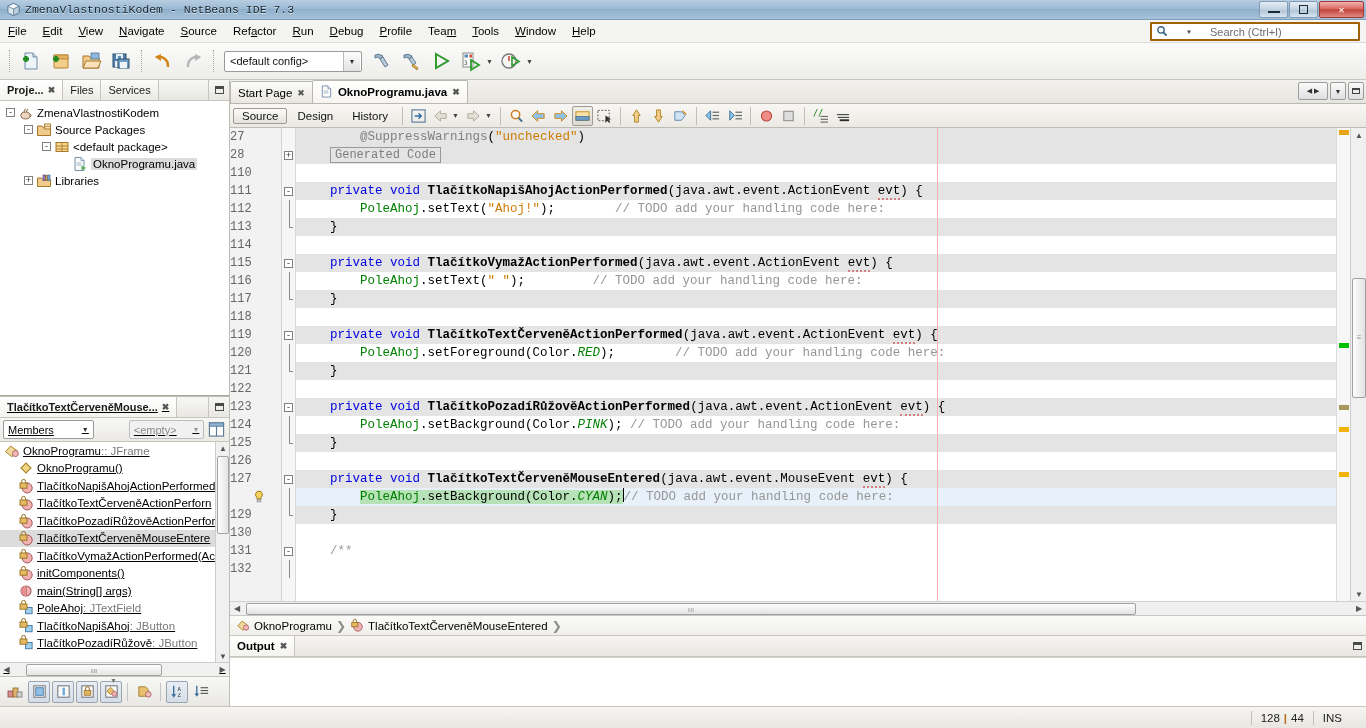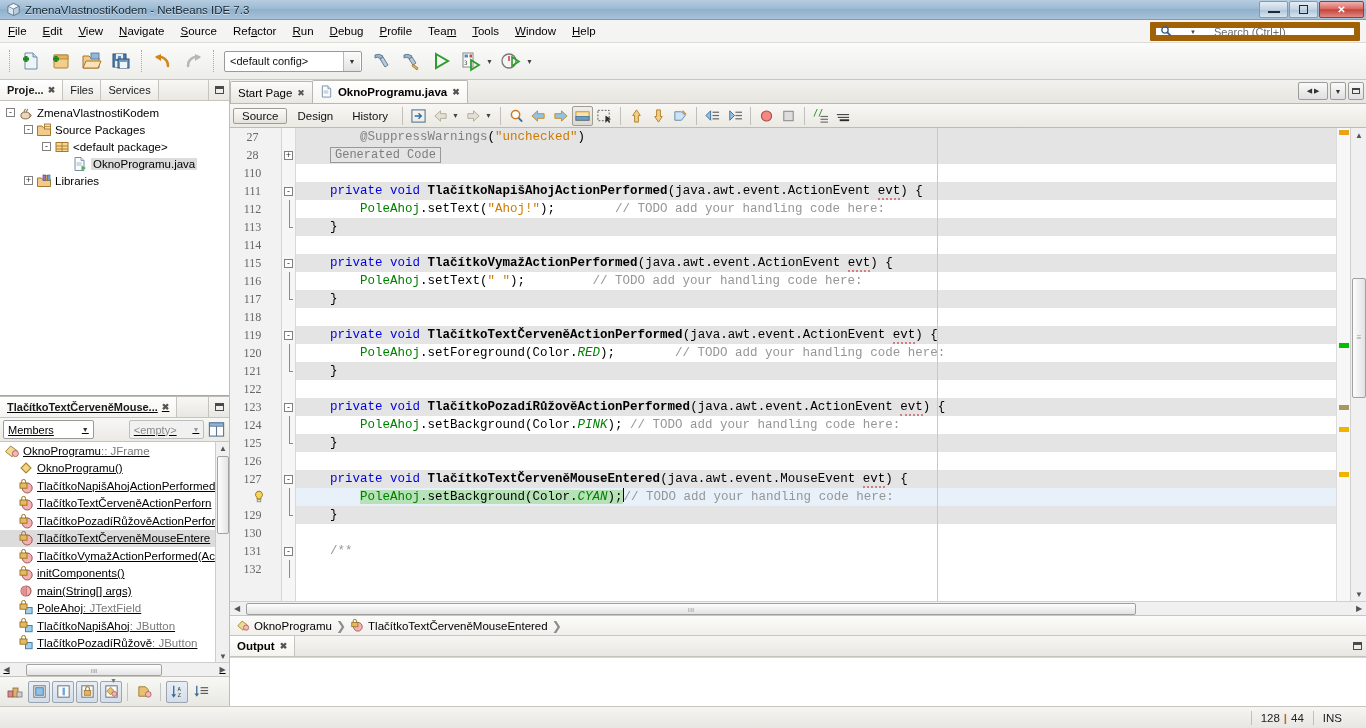--- a/index.html
+++ b/index.html
@@ -19,20 +19,21 @@
   }
 
   
   .titlebar {
     height: 20px;
     background: linear-gradient(to bottom, #b8cde0 0%, #9cbad4 45%, #8fb0cc 50%, #a8c2d9 100%);
     display: flex; align-items: center;
     border-bottom: 1px solid #7d9cb8;
     position: relative;
     flex: 0 0 20px;
+    font-family: Liberation Mono, monospace;
   }
   .titlebar .tb-icon {
     width: 16px; height: 16px; margin: 0 4px 0 5px;
     display: flex; align-items: center; justify-content: center;
   }
   .titlebar .tb-title {
     font-size: 11.5px; color: #17262f; font-weight: normal;
     text-shadow: 0 1px 0 rgba(255,255,255,.6);
     white-space: nowrap;
   }
@@ -61,21 +62,21 @@
     flex: 0 0 23px;
   }
   .menuitem {
     padding: 3px 8px 4px 8px; font-size: 11.5px; color: #000;
     white-space: nowrap; cursor: default;
   }
   .menuitem u { text-decoration: underline; }
   .searchbox {
     position: absolute; right: 6px; top: 2px;
     width: 210px; height: 19px;
-    background: #fff; border: 6px solid #a16207;
+    background: #fff; border: 2px solid #a16207;
     display: flex; align-items: center; gap: 18px; padding: 0 4px;
     border-radius: 1px;
   }
   .searchbox .sph { color: #6d6d6d; font-size: 11px; }
 
   
   .toolbar {
     height: 37px;
     background: linear-gradient(to bottom,#fbfbfa,#ededea);
     border-bottom: 1px solid #c9c6bf;
@@ -246,22 +247,22 @@
   .et-sep { width: 1px; height: 18px; background: #c0bfb9; margin: 0 4px; }
   .et-btn { width: 21px; height: 20px; display: flex; align-items: center; justify-content: center;
             border: 1px solid transparent; border-radius: 2px; }
   .et-btn.on { border-color: #9e9c95; background: linear-gradient(to bottom,#f0eee8,#ddd9d0); }
   .et-arrow { font-size: 7px; color: #444; margin: 0 3px 0 0; }
 
   
   .codewrap { flex: 1 1 auto; display: flex; min-height: 0; position: relative; background: #fff; }
   .gutter {
     width: 52px; flex: 0 0 52px; background: #f2f2f2;
-    border-right: 1px solid #d4d4d4; text-align: center;
-    font-family: Liberation Serif, serif; font-size: 12px; color: #666;
+    border-right: 1px solid #d4d4d4; text-align: left;
+    font-family: Liberation Mono, monospace; font-size: 12px; color: #666;
     padding-top: 0; user-select: none;
   }
   .glyphcol {
     width: 14px; flex: 0 0 14px; background: #f6f6f6;
     border-right: 1px solid #d8d8d8; position: relative;
   }
   .codearea {
     flex: 1 1 auto; position: relative; overflow: hidden;
     font-family: "Liberation Mono", monospace; font-size: 12.5px;
     background: #fff; min-width: 0;

